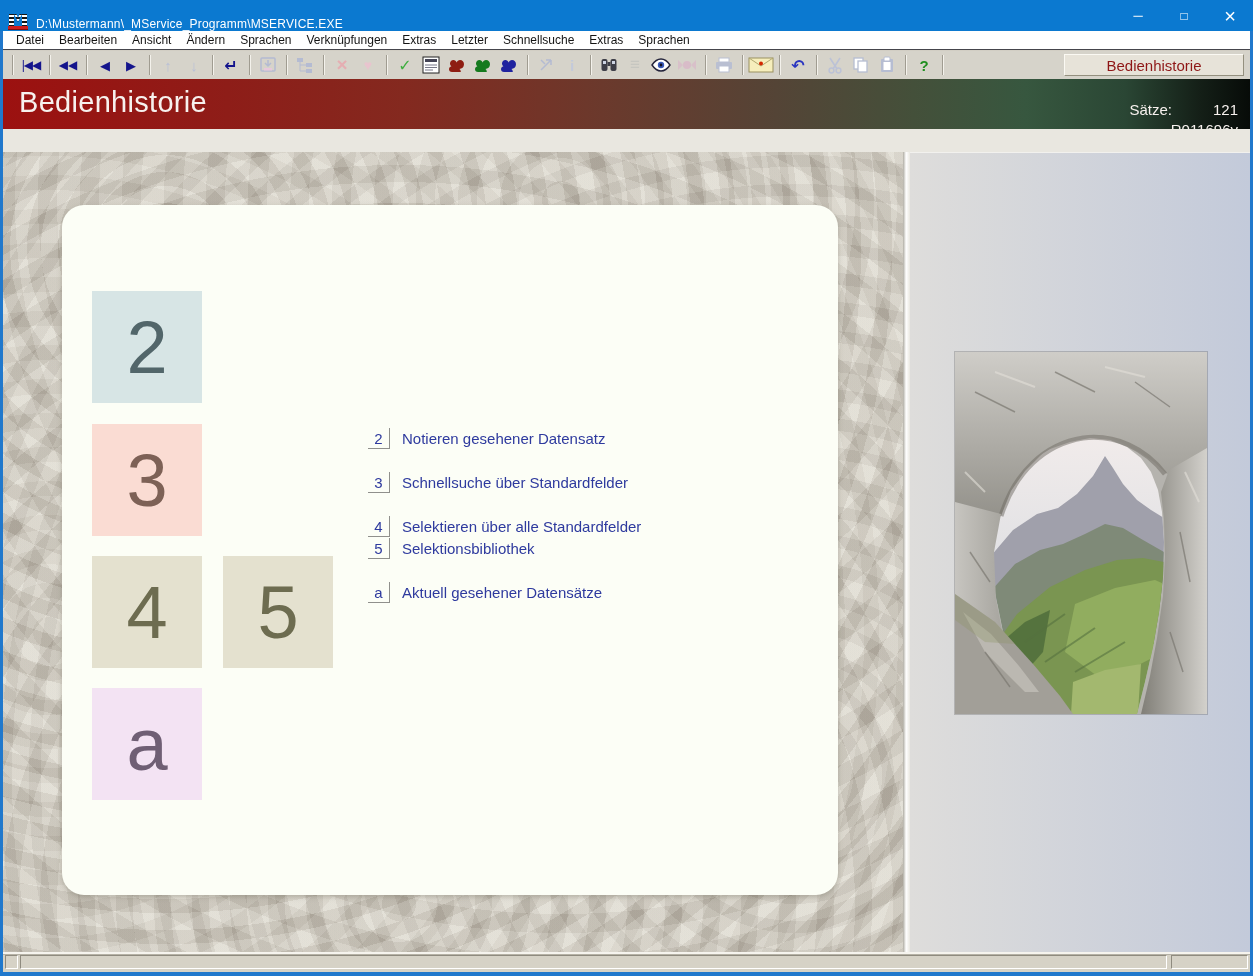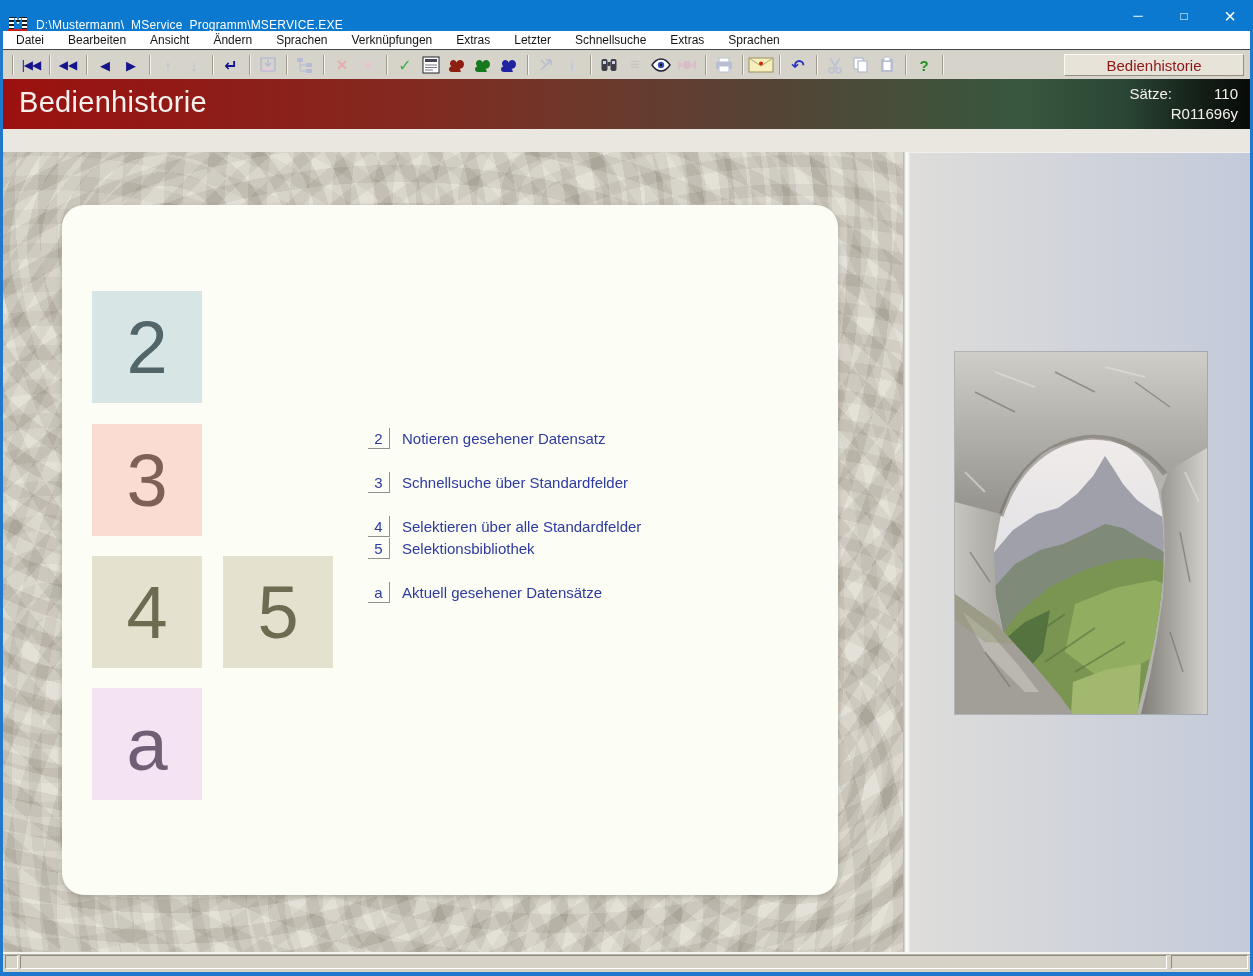--- a/index.html
+++ b/index.html
@@ -1,52 +1,52 @@
 <!DOCTYPE html>
 <html><head>
 <meta charset="utf-8">
 <style>
   html,body{margin:0;padding:0;background:#888;}
   #app{position:relative;width:1253px;height:976px;overflow:hidden;
        font-family:"Liberation Sans","DejaVu Sans",sans-serif;background:#d2cec4;}
 
   
-  .titlebar{position:absolute;left:0;top:0;width:1253px;height:49px;background:#0b79d0;
-            display:flex;align-items:center;color:#fff;}
+  .titlebar{position:absolute;left:0;top:0;width:1253px;height:31px;background:#0b79d0;
+            display:flex;align-items:flex-end;color:#fff;}
   .app-icon{width:20px;height:18px;margin:0 8px 0 8px;flex:0 0 auto;}
   .tb-title{font-size:12px;letter-spacing:.2px;}
   .tb-controls{position:absolute;right:0;top:0;height:31px;display:flex;}
   .tb-btn{width:46px;height:31px;display:flex;align-items:center;justify-content:center;
           font-size:13px;color:#fff;cursor:pointer;}
   .tb-btn.close{font-size:20px;line-height:1;}
   .tb-btn.max{font-size:12px;}
 
   
   .menubar{position:absolute;left:3px;top:31px;width:1247px;height:19px;background:#ffffff;
-           border-bottom:1px solid #45454c;display:flex;align-items:center;padding-left:13px;box-sizing:border-box;gap:9px;}
+           border-bottom:1px solid #45454c;display:flex;align-items:center;padding-left:13px;box-sizing:border-box;}
   .menu-item{font-size:12px;color:#141414;margin-right:15px;cursor:pointer;white-space:nowrap;}
 
   
   .toolbar{position:absolute;left:3px;top:51px;width:1247px;height:28px;background:#d6d3ca;
            display:flex;align-items:center;padding-left:4px;box-sizing:border-box;}
   .ticon{width:26px;height:22px;display:flex;align-items:center;justify-content:center;
          cursor:pointer;flex:0 0 auto;user-select:none;}
   .sep{width:1px;height:20px;background:#a09c91;box-shadow:1px 0 0 #f4f2ec;margin:0 5px;flex:0 0 auto;}
   .ctx-label{position:absolute;right:6px;top:3px;width:178px;height:20px;background:#e7e3d9;
              border:1px solid #94907f;border-top-color:#fbf9f3;border-left-color:#fbf9f3;
              font-size:15px;display:flex;align-items:center;justify-content:center;}
 
   
   .banner{position:absolute;left:3px;top:79px;width:1247px;height:50px;
           background:linear-gradient(90deg,#9c1110 0%,#8e1d18 18%,#84291f 32%,#6b392c 48%,
                      #544436 62%,#44503a 73%,#37573f 82%,#2a4634 90%,#141f17 96%,#070b08 100%);
           color:#f7f1ee;}
   .banner-title{position:absolute;left:16px;top:7px;font-size:29px;letter-spacing:.3px;}
   .banner-right{position:absolute;right:12px;top:5px;text-align:right;font-size:15px;line-height:20px;}
-  .banner-right .row1{display:flex;justify-content:flex-end;}
+  .banner-right .row1{display:flex;justify-content:flex-end;margin-top:16px;}
   .banner-right .rv{display:inline-block;min-width:66px;text-align:right;}
 
   .substrip{position:absolute;left:3px;top:129px;width:1247px;height:23px;background:#e9e7e0;}
 
   
   .main-texture{position:absolute;left:3px;top:152px;width:900px;height:800px;background-color:#d3cfc5;
     background-image:
       repeating-radial-gradient(circle at 18% 12%, rgba(125,115,100,.10) 0 14px, rgba(242,240,232,.14) 14px 31px),
       repeating-radial-gradient(circle at 62% 6%,  rgba(120,110,96,.09) 0 19px, rgba(244,242,234,.12) 19px 42px),
       repeating-radial-gradient(circle at 44% 94%, rgba(110,100,88,.11) 0 17px, rgba(246,244,236,.12) 17px 38px),
@@ -261,21 +261,21 @@
       <span class="ticon" style="color: rgb(31, 143, 31); font-size: 15px; font-weight: bold;">?</span>
       <span class="sep"></span>
       <div class="ctx-label" style="color: rgb(142, 22, 22);">Bedienhistorie</div>
   </div>
 
   <div class="banner">
     <div class="banner-title">Bedienhistorie</div>
     <div class="banner-right">
       <div class="row1">
         <span>Sätze:</span>
-        <span class="rv">110</span>
+        <span class="rv">121</span>
       </div>
       <div>R011696y</div>
     </div>
   </div>
 
   <div class="substrip"></div>
 
   <div class="main-texture"></div>
 
   <div class="card">

